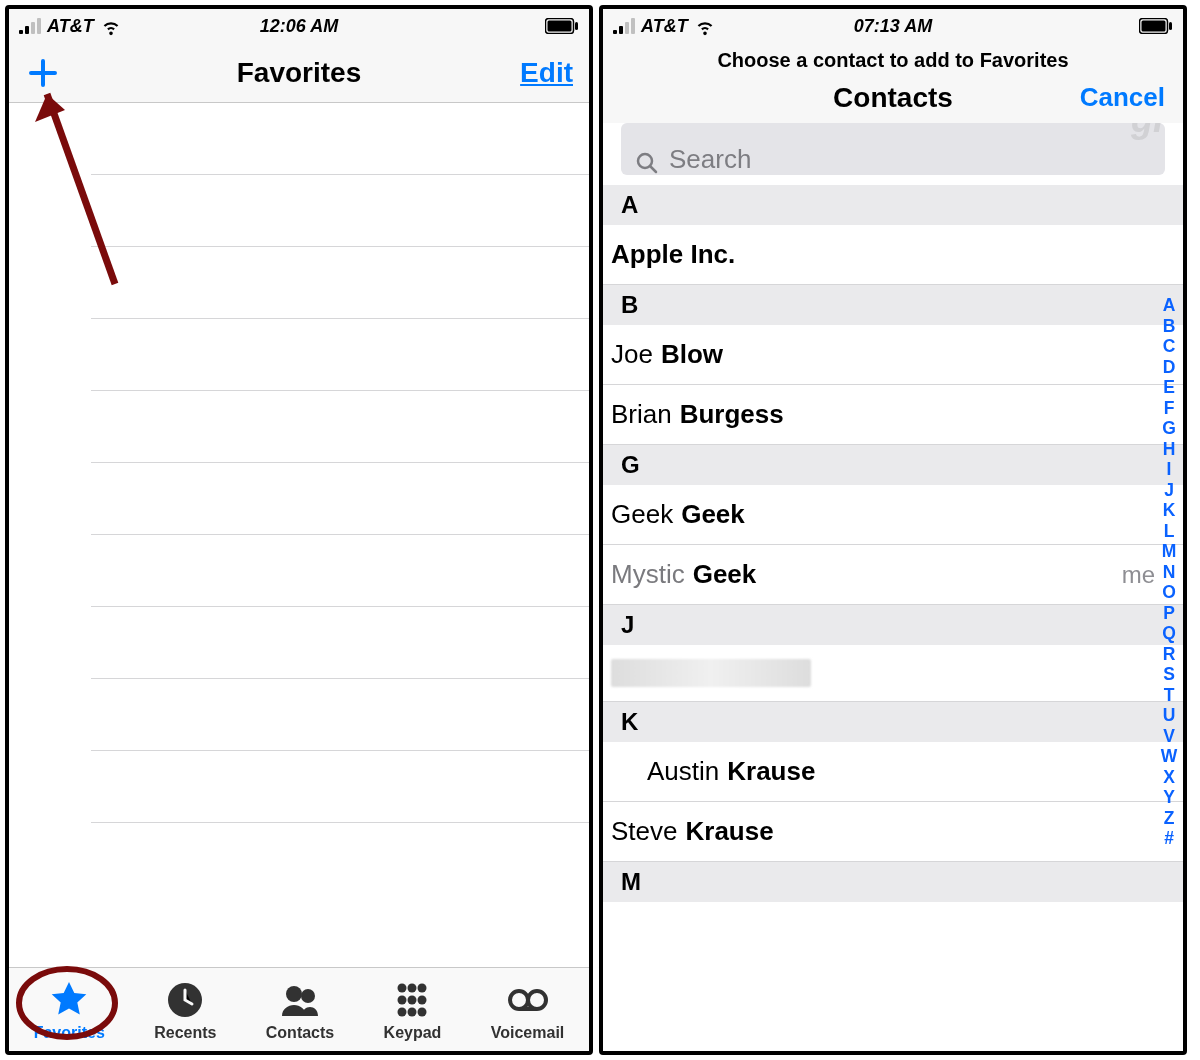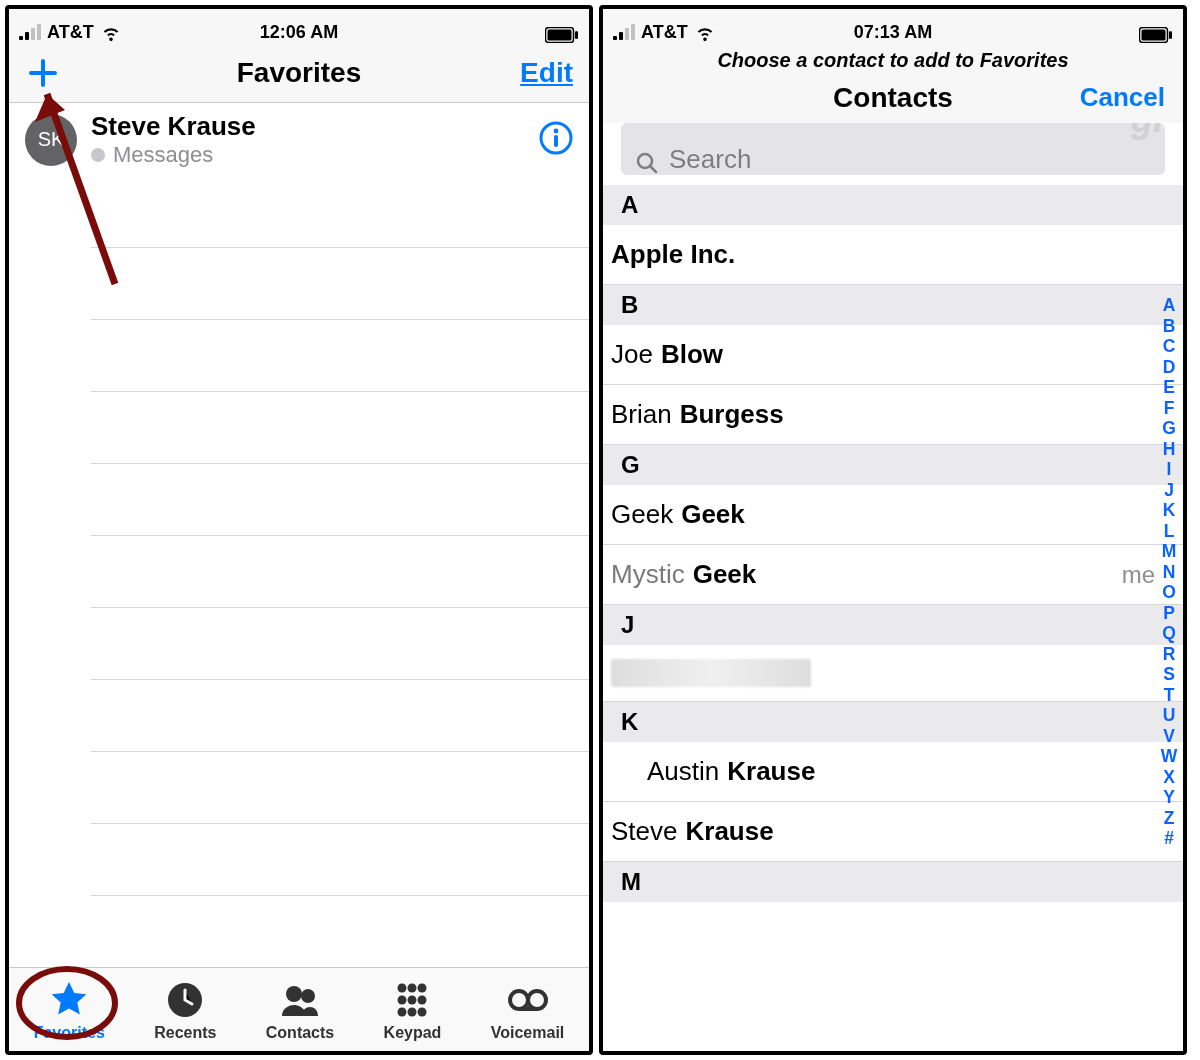--- a/index.html
+++ b/index.html
@@ -23,26 +23,27 @@
     display: flex;
     flex-direction: column;
     background: #fff;
     overflow: hidden;
     position: relative;
   }
   
   .statusbar {
     height: 34px;
     display: flex;
-    align-items: flex-end;
+    align-items: center;
     font-weight: 600;
     font-size: 18px;
     padding: 0 10px;
     background: #f7f7f7;
     position: relative;
+    font-style: italic;
   }
   .sb-left { display: flex; align-items: center; gap: 6px; }
   .sb-center { position: absolute; left: 50%; transform: translateX(-50%); }
   .sb-right { margin-left: auto; }
   .signal-bars { display: flex; align-items: flex-end; gap: 2px; height: 16px; }
   .signal-bars span { width: 4px; background: #c0c0c0; border-radius: 1px; }
   .signal-bars span:nth-child(1){height:25%;background:#000;}
   .signal-bars span:nth-child(2){height:50%;background:#000;}
   .signal-bars span:nth-child(3){height:75%;}
   .signal-bars span:nth-child(4){height:100%;}
@@ -99,21 +100,21 @@
   .tab .tlabel { font-size: 16px; font-weight:600;}
   .tab svg { width: 44px; height: 44px; }
 
   
   .anno-arrow { position:absolute; top:55px; left:6px; pointer-events:none;}
   .anno-arrow svg { width: 120px; height: 230px; }
   .anno-circle { position:absolute; bottom: 4px; left: 6px; pointer-events:none;}
   .anno-circle svg { width: 110px; height: 80px; }
 
   
-  .subhead { text-align:center; font-size: 20px; font-weight: 800; padding: 6px 0 10px; background:#f7f7f7;font-style:italic;}
+  .subhead { text-align:center; font-size: 20px; font-weight: 800; padding: 6px 0 10px; background:#f7f7f7;}
   .contacts-nav { display:flex; align-items:center; padding: 0 18px 10px; background:#f7f7f7; position:relative;}
   .contacts-title { position:absolute; left:50%; transform:translateX(-50%); font-size:28px; font-weight:800;}
   .cancel { margin-left:auto; color:#007aff; font-size:26px; font-weight:600;text-align:right;}
   .searchbar {
     margin: 0 18px 10px; height: 52px; border-radius: 6px;
     background: #e4e4e8; display:flex; align-items:flex-end; padding: 0 14px; gap: 10px;
     color:#7d7d82; font-size: 26px;
   }
   .searchbar svg { width:24px; height:24px; fill:#7d7d82;}
   .contacts-list { flex:1; overflow:hidden; position:relative;}
@@ -165,37 +166,20 @@
       <div class="nav-left">
         <svg class="plus-svg" viewBox="0 0 36 36">
             <path stroke="#007aff" stroke-width="4" stroke-linecap="round" d="M18 6v24M6 18h24"></path>
           </svg>
       </div>
       <div class="nav-title">Favorites</div>
       <div class="nav-right">Edit</div>
     </div>
 
     <div class="fav-list">
-      <div class="fav-row">
-        <div class="avatar">SK</div>
-        <div class="fav-texts">
-          <div class="fav-name">Steve Krause</div>
-          <div class="fav-sub">
-            <span class="bullet"></span>
-            <span>Messages</span>
-          </div>
-        </div>
-        <div class="info-btn">
-          <svg viewBox="0 0 34 34">
-              <circle cx="17" cy="17" r="15" fill="none" stroke="#007aff" stroke-width="3"></circle>
-              <circle cx="17" cy="10" r="2.4" fill="#007aff"></circle>
-              <rect x="15" y="14" width="4" height="12" rx="2" fill="#007aff"></rect>
-            </svg>
-        </div>
-      </div>
       <div class="sep-lines">
         <div></div>
           <div></div>
           <div></div>
           <div></div>
           <div></div>
           <div></div>
           <div></div>
           <div></div>
           <div></div>

